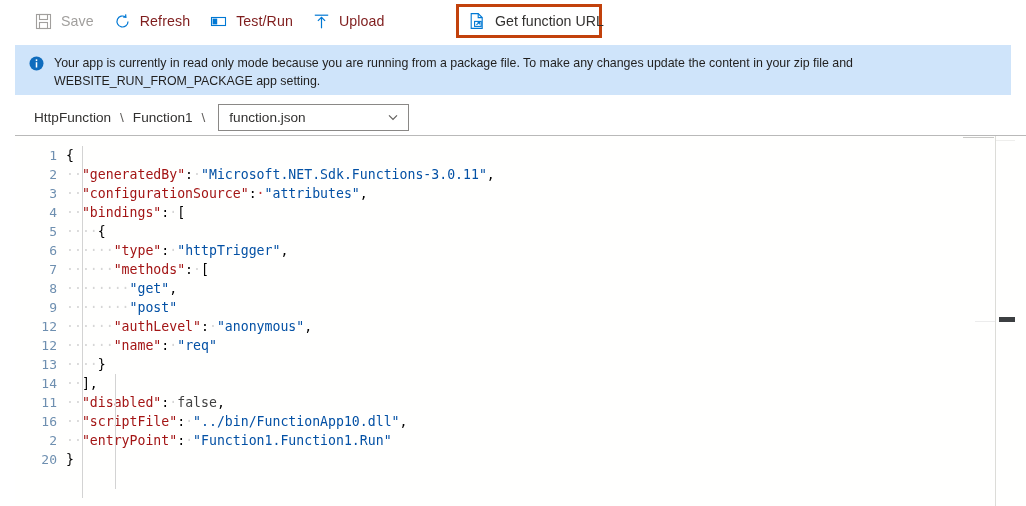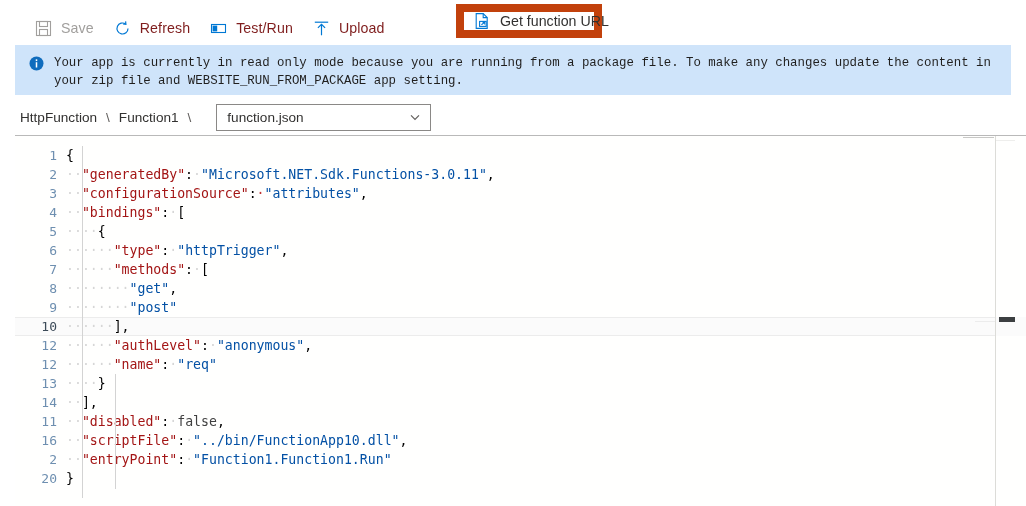--- a/index.html
+++ b/index.html
@@ -12,21 +12,21 @@
     -webkit-font-smoothing: antialiased;
   }
   #app {
     position: relative;
     width: 1026px; height: 506px;
     background: #ffffff;
   }
 
   
   .toolbar {
-    position: absolute; left: 0; top: 7px;
+    position: absolute; left: 0; top: 0;
     width: 1026px; height: 42px;
     display: flex; align-items: center;
     padding-left: 28px;
     background: #ffffff;
   }
   .tb-btn {
     display: flex; align-items: center;
     height: 30px;
     padding: 0 9px 0 6px;
     margin-right: 4px;
@@ -48,61 +48,60 @@
   }
   .tb-btn.disabled .tb-lbl { color: #a19f9d; }
   .tb-btn.disabled .tb-ico svg { stroke: #a19f9d; fill: none; }
   .tb-btn.enabled .tb-ico svg { stroke: #0078d4; fill: none; }
 
   
   .tb-highlight {
     position: absolute;
     left: 456px; top: 4px;
     width: 146px; height: 34px;
-    border: 8px solid #c2410c;
+    border: 3px solid #c2410c;
     background: #ffffff;
     display: flex; align-items: center;
     padding-left: 9px;
   }
   .tb-highlight .tb-ico { width: 19px; height: 19px; margin-right: 9px;
      display:inline-flex; align-items:center; justify-content:center; }
   .tb-highlight .tb-lbl { font-size: 14.2px; color: #323130; white-space: nowrap; }
 
   
   .banner {
     position: absolute;
     left: 15px; top: 45px;
     width: 996px; height: 50px;
     background: #cfe4fa;
     display: flex;
     padding: 9px 12px 0 14px;
-    font-family: Liberation Mono, monospace;
   }
   .banner-ico { width: 15px; height: 15px; flex: 0 0 auto; margin-top: 2px; margin-right: 10px; }
   .banner-txt {
     font-size: 12.4px;
     line-height: 18px;
     color: #201f1e;
     max-width: 960px;
   }
 
   
   .crumbrow {
     position: absolute;
     left: 0; top: 98px;
     width: 1026px; height: 38px;
     display: flex; align-items: center;
-    padding-left: 20px;
+    padding-left: 34px;
     background: #ffffff;
   }
   .crumb { font-size: 13.6px; color: #323130; }
   .crumb-sep { font-size: 13.6px; color: #605e5c; margin: 0 9px; }
   .file-select {
-    margin-left: 16px;
-    width: 215px; height: 27px;
+    margin-left: 4px;
+    width: 191px; height: 27px;
     border: 1px solid #8a8886;
     background: #ffffff;
     display: flex; align-items: center;
     justify-content: space-between;
     padding: 0 8px 0 10px;
   }
   .file-select .fs-lbl { font-size: 13.6px; color: #323130; }
   .file-select .fs-chev { width: 14px; height: 14px; }
 
   .left-tab {
@@ -310,21 +309,20 @@
     <div class="lines" id="code-lines">
         <div class="line"><span class="lnum">1</span><span class="ltext"><span class="tk-pun">{</span></span></div>
         <div class="line"><span class="lnum">2</span><span class="ltext"><span class="tk-ws">··</span><span class="tk-key">"generatedBy"</span><span class="tk-pun">:</span><span class="tk-ws">·</span><span class="tk-str">"Microsoft.NET.Sdk.Functions-3.0.11"</span><span class="tk-pun">,</span></span></div>
         <div class="line"><span class="lnum">3</span><span class="ltext"><span class="tk-ws">··</span><span class="tk-key">"configurationSource"</span><span class="tk-pun">:</span><span class="tk-wsr">·</span><span class="tk-str">"attributes"</span><span class="tk-pun">,</span></span></div>
         <div class="line"><span class="lnum">4</span><span class="ltext"><span class="tk-ws">··</span><span class="tk-key">"bindings"</span><span class="tk-pun">:</span><span class="tk-ws">·</span><span class="tk-pun">[</span></span></div>
         <div class="line"><span class="lnum">5</span><span class="ltext"><span class="tk-ws">····</span><span class="tk-pun">{</span></span></div>
         <div class="line"><span class="lnum">6</span><span class="ltext"><span class="tk-ws">······</span><span class="tk-key">"type"</span><span class="tk-pun">:</span><span class="tk-ws">·</span><span class="tk-str">"httpTrigger"</span><span class="tk-pun">,</span></span></div>
         <div class="line"><span class="lnum">7</span><span class="ltext"><span class="tk-ws">······</span><span class="tk-key">"methods"</span><span class="tk-pun">:</span><span class="tk-ws">·</span><span class="tk-pun">[</span></span></div>
         <div class="line"><span class="lnum">8</span><span class="ltext"><span class="tk-ws">········</span><span class="tk-str">"get"</span><span class="tk-pun">,</span></span></div>
         <div class="line"><span class="lnum">9</span><span class="ltext"><span class="tk-ws">········</span><span class="tk-str">"post"</span></span></div>
-        <div class="line active"><span class="lnum">10</span><span class="ltext"><span class="tk-ws">······</span><span class="tk-pun">],</span></span></div>
         <div class="line"><span class="lnum">12</span><span class="ltext"><span class="tk-ws">······</span><span class="tk-key">"authLevel"</span><span class="tk-pun">:</span><span class="tk-ws">·</span><span class="tk-str">"anonymous"</span><span class="tk-pun">,</span></span></div>
         <div class="line"><span class="lnum">12</span><span class="ltext"><span class="tk-ws">······</span><span class="tk-key">"name"</span><span class="tk-pun">:</span><span class="tk-ws">·</span><span class="tk-str">"req"</span></span></div>
         <div class="line"><span class="lnum">13</span><span class="ltext"><span class="tk-ws">····</span><span class="tk-pun">}</span></span></div>
         <div class="line"><span class="lnum">14</span><span class="ltext"><span class="tk-ws">··</span><span class="tk-pun">],</span></span></div>
         <div class="line"><span class="lnum">11</span><span class="ltext"><span class="tk-ws">··</span><span class="tk-key">"disabled"</span><span class="tk-pun">:</span><span class="tk-ws">·</span><span class="tk-kw">false</span><span class="tk-pun">,</span></span></div>
         <div class="line"><span class="lnum">16</span><span class="ltext"><span class="tk-ws">··</span><span class="tk-key">"scriptFile"</span><span class="tk-pun">:</span><span class="tk-ws">·</span><span class="tk-str">"../bin/FunctionApp10.dll"</span><span class="tk-pun">,</span></span></div>
         <div class="line"><span class="lnum">2</span><span class="ltext"><span class="tk-ws">··</span><span class="tk-key">"entryPoint"</span><span class="tk-pun">:</span><span class="tk-ws">·</span><span class="tk-str">"Function1.Function1.Run"</span></span></div>
         <div class="line"><span class="lnum">20</span><span class="ltext"><span class="tk-pun">}</span></span></div>
       </div>
     <div class="guide" style="left:67px; top:10px; height:352px;"></div>

